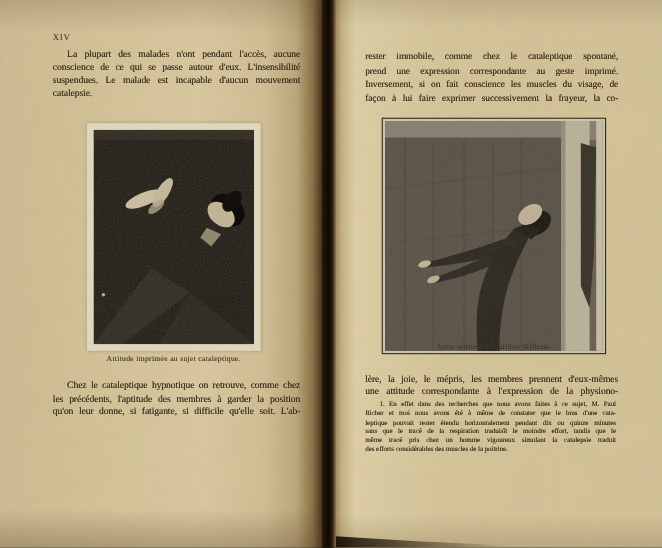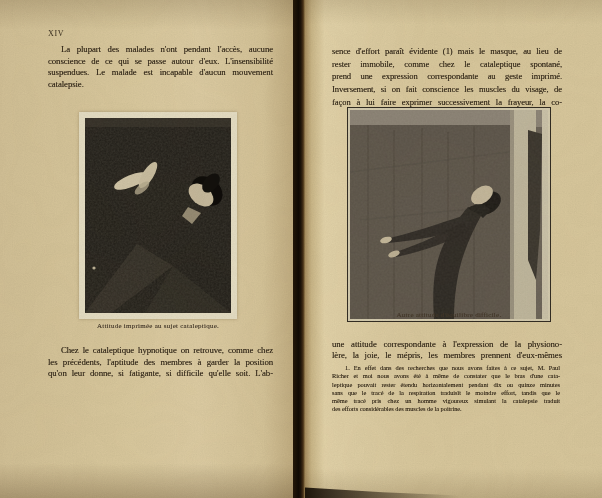--- a/index.html
+++ b/index.html
@@ -1,18 +1,18 @@
 <!DOCTYPE html>
 <html lang="fr"><head>
 <meta charset="utf-8">
 <style>
   html,body{margin:0;padding:0;background:#2a2116;}
   .book{position:relative;width:602px;height:498px;overflow:hidden;
         font-family:"Liberation Serif","DejaVu Serif",serif;}
-  .page{position:absolute;top:0;height:498px;padding-left:28px;}
+  .page{position:absolute;top:0;height:498px;}
   .page-left{left:0;width:293px;
     background-image:
       linear-gradient(to bottom, rgba(90,70,40,.20), rgba(0,0,0,0) 6%, rgba(0,0,0,0) 93%, rgba(90,68,38,.32)),
       linear-gradient(to right, #d5c398 0%, #dccb9f 38%, #e0cfa5 62%, #d8c69a 82%, #c2ad80 92%, #8f7549 97%, #4a3419 100%);}
   .spine{position:absolute;top:0;left:293px;width:12px;height:498px;
     background:linear-gradient(to right,#241708,#0f0903 45%,#1c1107 65%,#4a3217 85%,#a08755 100%);}
   .page-right{left:305px;width:297px;
     background-image:
       linear-gradient(to bottom, rgba(90,70,40,.15), rgba(0,0,0,0) 5%, rgba(0,0,0,0) 94%, rgba(100,78,44,.22)),
       linear-gradient(to right, #a98e5f 0%, #cdb989 2%, #e6d6ab 6%, #e1d1a6 16%, #dccb9f 35%, #dbca9e 100%);}
@@ -94,21 +94,20 @@
       </div>
     </div>
   </div>
 
   <div class="spine"></div>
 
   <div class="page page-right">
     <div class="pagenum" style="left:281px;top:26px;margin-left:42px;">XV</div>
 
     <div class="textcol rtop" style="left:27px;top:45px;width:230px;">
-      <div class="line">sence d'effort paraît évidente (1) mais le masque, au lieu de</div>
       <div class="line">rester immobile, comme chez le cataleptique  spontané,</div>
       <div class="line">prend une expression correspondante au geste imprimé.</div>
       <div class="line">Inversement, si on fait conscience les muscles du visage, de</div>
       <div class="line">façon à lui faire exprimer successivement la frayeur, la co-</div>
     </div>
 
     <figure class="photo-frame">
       <svg viewBox="0 0 198 209" width="198" height="209">
         <defs>
           <filter id="gR">
@@ -135,22 +134,22 @@
           <ellipse cx="132" cy="85" rx="12" ry="8" fill="#c6b99c" transform="rotate(-35 132 85)"></ellipse>
           <path d="M118,98 C125,93 134,93 141,100 L133,108 C127,102 122,102 118,98 Z" fill="#24211c"></path>
         </g>
         <rect width="198" height="209" filter="url(#gR)" opacity="0.22"></rect>
       </svg>
     </figure>
 
     <div class="caption caption-right">Autre attitude d'équilibre difficile.</div>
 
     <div class="textcol rmid" style="left:27px;top:339px;width:230px;">
+      <div class="line">lère, la joie, le mépris, les membres prennent d'eux-mêmes</div>
       <div class="line">une attitude correspondante à l'expression de la physiono-</div>
-      <div class="line">lère, la joie, le mépris, les membres prennent d'eux-mêmes</div>
     </div>
 
     <div class="textcol footnote" style="left:27px;top:364px;width:228px;">
       <div class="line indent">1. En effet dans des recherches que nous avons faites à ce sujet, M. Paul</div>
       <div class="line">Richer et moi nous avons été à même de constater que le bras d'une cata-</div>
       <div class="line">leptique pouvait rester étendu horizontalement pendant dix ou quinze minutes</div>
       <div class="line">sans que le tracé de la respiration traduisît le moindre effort, tandis que le</div>
       <div class="line">même tracé pris chez un homme vigoureux simulant la catalepsie traduit</div>
       <div class="line short">des efforts considérables des muscles de la poitrine.</div>
     </div>

